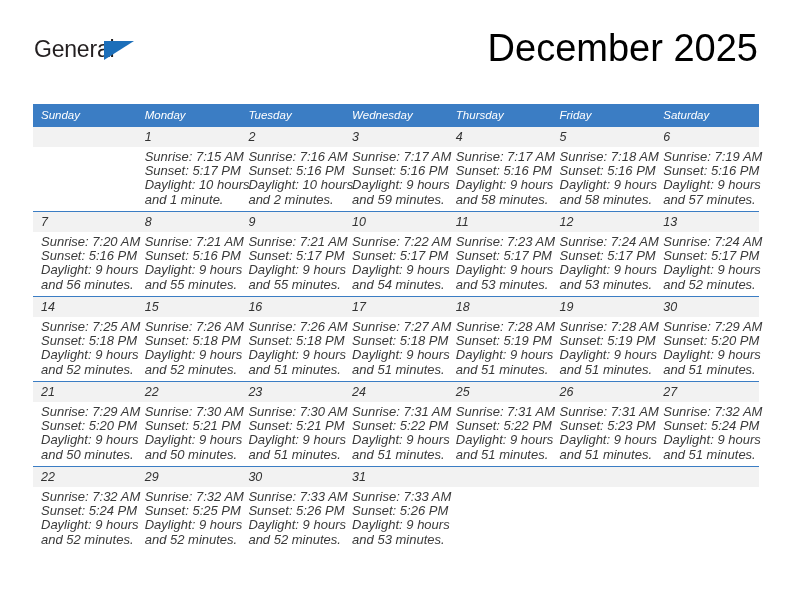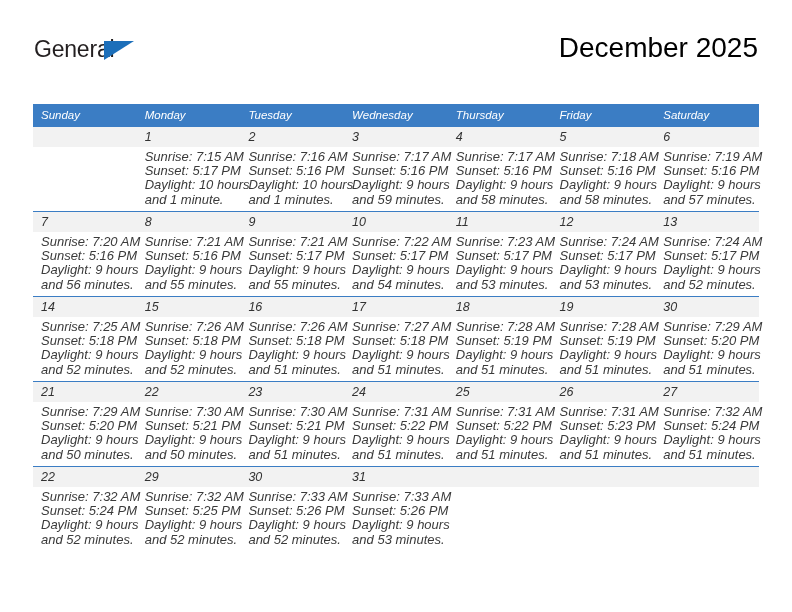--- a/index.html
+++ b/index.html
@@ -66,21 +66,21 @@
     margin-top: 43px;
   }
 
   .title-block {
     position: absolute;
     right: 34px;
     top: 30px;
     text-align: right;
   }
   .cal-title {
-    font-size: 28px;
+    font-size: 38px;
     color: #000000;
     line-height: 36px;
     white-space: nowrap;
   }
   .cal-subtitle {
     font-size: 14.5px;
     color: #000000;
     line-height: 20px;
     margin-top: 6px;
     white-space: nowrap;
@@ -201,21 +201,21 @@
               </div>
             </div>
           </td>
         <td>
             <div class="cell">
               <div class="daynum-band">2</div>
               <div class="cell-lines">
                 <div>Sunrise: 7:16 AM</div>
                 <div>Sunset: 5:16 PM</div>
                 <div>Daylight: 10 hours</div>
-                <div>and 1 minutes.</div>
+                <div>and 2 minutes.</div>
               </div>
             </div>
           </td>
         <td>
             <div class="cell">
               <div class="daynum-band">3</div>
               <div class="cell-lines">
                 <div>Sunrise: 7:17 AM</div>
                 <div>Sunset: 5:16 PM</div>
                 <div>Daylight: 9 hours</div>

